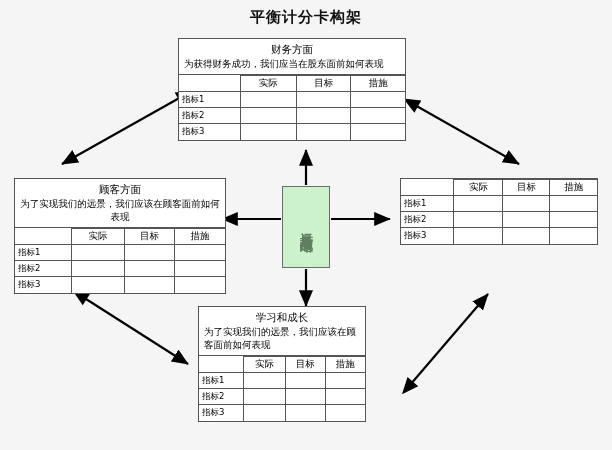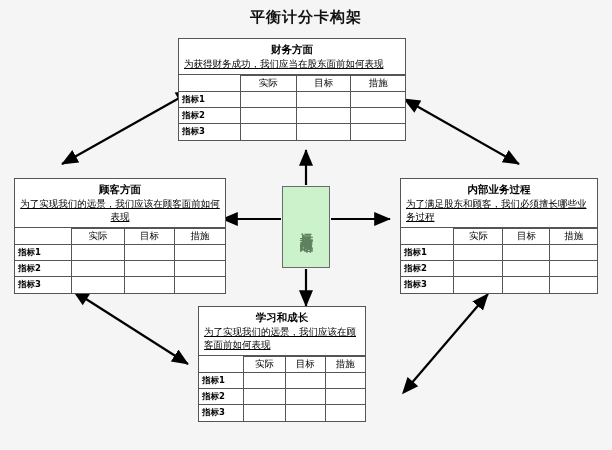--- a/index.html
+++ b/index.html
@@ -45,31 +45,30 @@
     box-sizing: border-box;
     z-index: 3;
   }
   .persp-head {
     padding: 3px 5px 4px 5px;
     border-bottom: 1px solid #555;
   }
   .persp-title {
     text-align: center;
     font-size: 10.5px;
-    font-weight: bold;
+    font-weight: normal;
     color: #000;
     line-height: 14px;
     margin-bottom: 1px;
   }
   .persp-desc {
     font-size: 9.5px;
     color: #000;
     line-height: 13px;
     text-align: left;
-    text-decoration: underline;
   }
   .persp-desc.center {
     text-align: center;
   }
   table.metrics {
     border-collapse: collapse;
     width: 100%;
     table-layout: fixed;
   }
   table.metrics td, table.metrics th {
@@ -85,21 +84,21 @@
     border-left: none;
     border-top: none;
   }
   table.metrics th.col-hd {
     text-align: center;
     font-weight: normal;
   }
   table.metrics td.row-label {
     text-align: left;
     font-size: 8.5px;
-    font-weight: bold;
+    font-weight: normal;
     border-left: none;
   }
   table.metrics tr:last-child td {
     border-bottom: none;
   }
   table.metrics td.cell-last, table.metrics th.col-last {
     border-right: none;
   }
   .center-box {
     position: absolute;
@@ -239,24 +238,20 @@
         <td class="row-label">指标3</td>
         <td></td>
         <td></td>
         <td class="cell-last"></td>
       </tr>
     </tbody>
       </table>
   </div>
 
   <div class="persp-box" style="left:400px; top:178px; width:198px;">
-    <div class="persp-head">
-      <div class="persp-title">内部业务过程</div>
-      <div class="persp-desc">为了满足股东和顾客，我们必须擅长哪些业务过程</div>
-    </div>
     <table class="metrics">
       <tbody>
           <tr>
         <th class="col-blank" style="width:27%;"></th>
         <th class="col-hd" style="width:25%;">实际</th>
         <th class="col-hd" style="width:24%;">目标</th>
         <th class="col-hd col-last" style="width:24%;">措施</th>
       </tr>
       <tr>
         <td class="row-label">指标1</td>

